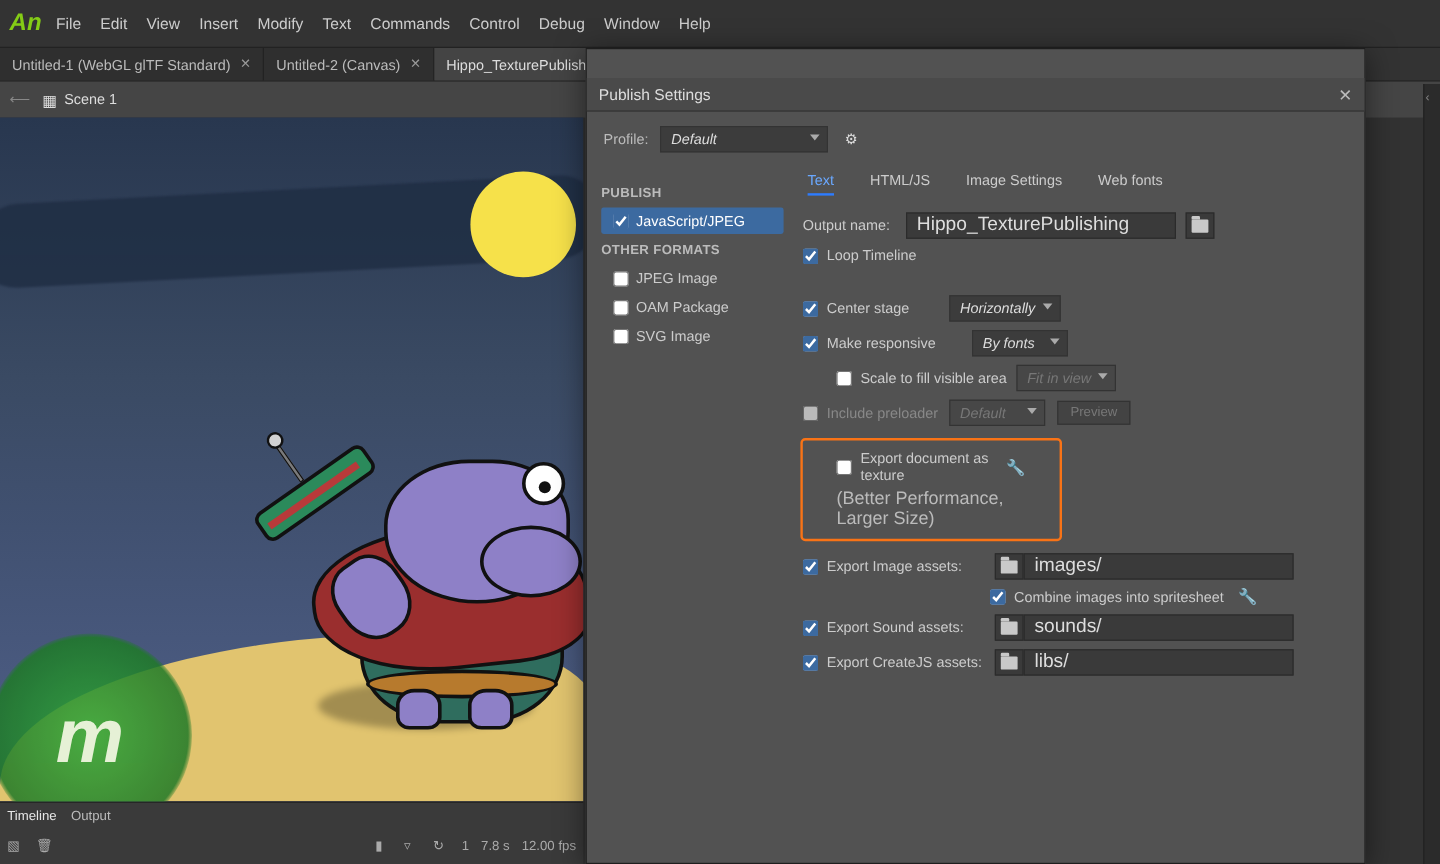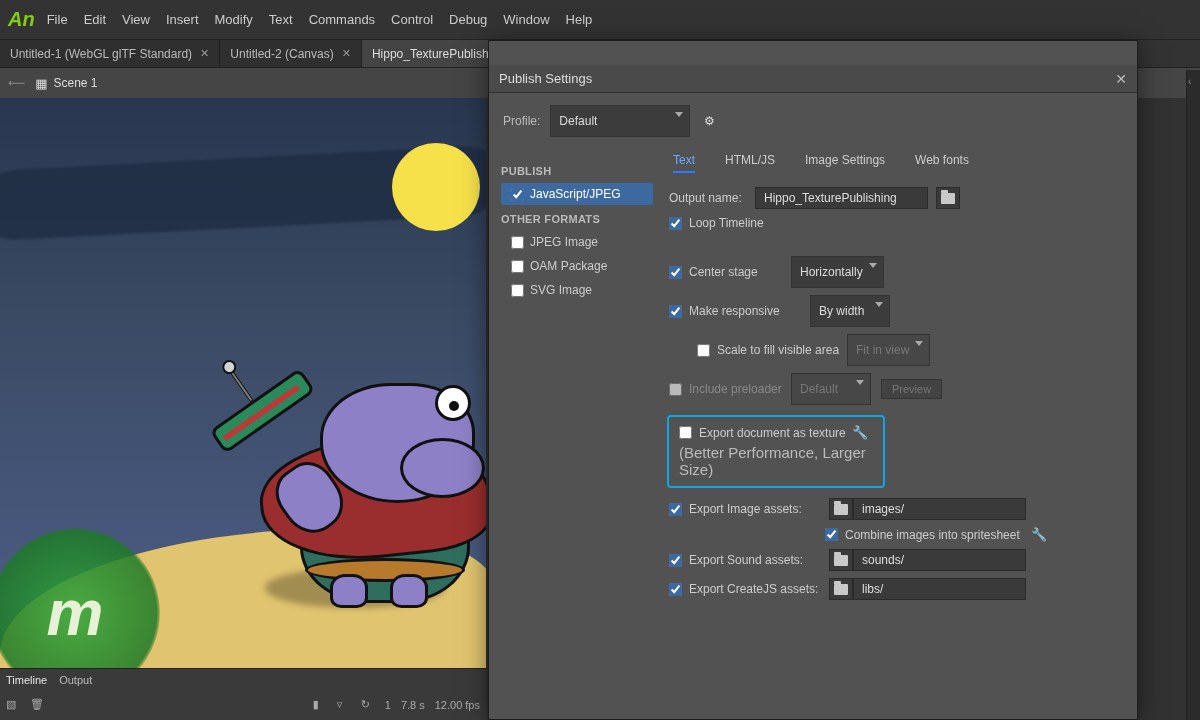--- a/index.html
+++ b/index.html
@@ -66,55 +66,55 @@
 .dialog {
   position: absolute; top: 40px; left: 488px; width: 650px; height: 680px;
   background: #525252; color: #ccc; border: 1px solid #1e1e1e; box-shadow: 0 4px 24px rgba(0,0,0,.5);
   z-index: 100;
 }
 .dialog-title { height: 28px; background: #4a4a4a; display: flex; align-items: center; padding: 0 10px; color: #ddd; font-size: 13px; border-bottom: 1px solid #333; margin-top: 24px; }
 .dialog-close { margin-left: auto; color: #bbb; font-size: 14px; cursor: pointer; }
 
 .profile-row { display: flex; align-items: center; padding: 12px 14px 6px; gap: 10px; }
 .profile-row label { color: #bbb; font-size: 12px; }
-.select { background: #3c3c3c; border: 1px solid #333; color: #ddd; height: 32px; padding: 0 20px 0 8px; position: relative; min-width: 140px; display:inline-flex; align-items:center; font-size:12px;}
+.select { background: #3c3c3c; border: 1px solid #333; color: #ddd; height: 22px; padding: 0 20px 0 8px; position: relative; min-width: 140px; display:inline-flex; align-items:center; font-size:12px;font-style:italic;}
 .select .caret { position: absolute; right: 6px; top: 6px; border-left: 4px solid transparent; border-right: 4px solid transparent; border-top: 5px solid #aaa; }
 .gear-btn { width: 18px; height: 18px; display: inline-flex; align-items:center; justify-content:center; color:#ddd; cursor:pointer; }
 
 .dialog-body { display: flex; height: calc(100% - 64px); }
 .sidebar { width: 170px; padding: 14px 0 0 12px; }
 .sidebar h4 { font-size: 11px; color: #bbb; font-weight: bold; margin: 8px 0 6px; letter-spacing:.3px; }
 .sidebar .item { display: flex; align-items: center; height: 22px; padding-left: 10px; margin: 2px 0; color: #ccc; font-size: 12px; cursor:pointer; }
 .sidebar .item.selected { background: #3c6aa0; color: #fff; border-radius: 2px; margin-right: 6px; }
 .sidebar .item input[type=checkbox] { margin-right: 6px; accent-color:#3c6aa0; }
 
 .main { flex: 1; padding: 10px 18px 0 10px; }
 .tabs { display: flex; gap: 30px; margin-bottom: 14px; padding-left: 4px; }
 .tabs .tb { color: #ccc; font-size: 12px; padding-bottom: 4px; cursor:pointer; }
 .tabs .tb.active { color: #6aa8ff; border-bottom: 2px solid #2d7cff; }
 
 .row { display: flex; align-items: center; margin: 7px 0; font-size: 12px; }
 .row .lbl { width: 122px; color: #ccc; }
-.text-input { background: #3a3a3a; border: 1px solid #2b2b2b; color: #ddd; height: 22px; padding: 0 8px; font-size: 12px; flex: 0 0 160px; }
+.text-input { background: #3a3a3a; border: 1px solid #2b2b2b; color: #ddd; height: 22px; padding: 0 8px; font-size: 16px; flex: 0 0 160px; }
 .text-input.wide { flex: 0 0 86px; }
 .select.small { min-width: 92px; }
 .select.smaller { min-width: 80px; }
 .chk { display: inline-flex; align-items: center; gap: 7px; color: #ccc; cursor:pointer; }
 .chk input { accent-color:#3c6aa0; width:13px; height:13px; }
 .chk.disabled { color: #888; }
 .chk.disabled input { opacity:.6; }
 .indent1 { margin-left: 28px; }
 .indent2 { margin-left: 156px; }
 
 .icon-btn { width: 24px; height: 22px; background: #3a3a3a; border: 1px solid #2b2b2b; display: inline-flex; align-items: center; justify-content: center; margin-left: 8px; cursor:pointer; }
 .folder-icon { width:14px; height:11px; background:#c9c9c9; position:relative; border-radius:1px;}
 .folder-icon::before { content:""; position:absolute; top:-3px; left:0; width:7px; height:3px; background:#c9c9c9; border-radius:1px 1px 0 0;}
 .wrench-icon { color:#c9c9c9; font-size:13px;}
 
-.highlight-box { border: 2px solid #0ea5e9; border-radius: 4px; padding: 8px 10px; margin: 10px 0 10px -2px; width: 218px; }
+.highlight-box { border: 2px solid #f97316; border-radius: 4px; padding: 8px 28px; margin: 10px 0 10px -2px; width: 218px; }
 .highlight-box .hl-title { display:flex; align-items:center; gap:7px; }
 .highlight-box .sub { color: #bbb; font-size: 15px; margin-top: 4px; }
 
 .muted-btn { background:#434343; color:#777; padding:3px 10px; border:1px solid #333; font-size:11px; }
 .select.disabled { color:#777; background:#474747; }
 
 input[type=checkbox] { cursor:pointer; }
 </style>
 </head>
 <body>
@@ -275,21 +275,21 @@
             <span>Horizontally</span>
             <span class="caret"></span>
           </div>
       </div>
       <div class="row">
         <label class="chk" style="width:141px">
             <input type="checkbox" checked="" style="">
             <span>Make responsive</span>
           </label>
         <div class="select smaller">
-            <span>By width</span>
+            <span>By fonts</span>
             <span class="caret"></span>
           </div>
       </div>
       <div class="row indent1">
         <label class="chk" style="width:150px">
             <input type="checkbox" style="">
             <span>Scale to fill visible area</span>
           </label>
         <div class="select smaller disabled">
             <span>Fit in view</span>

